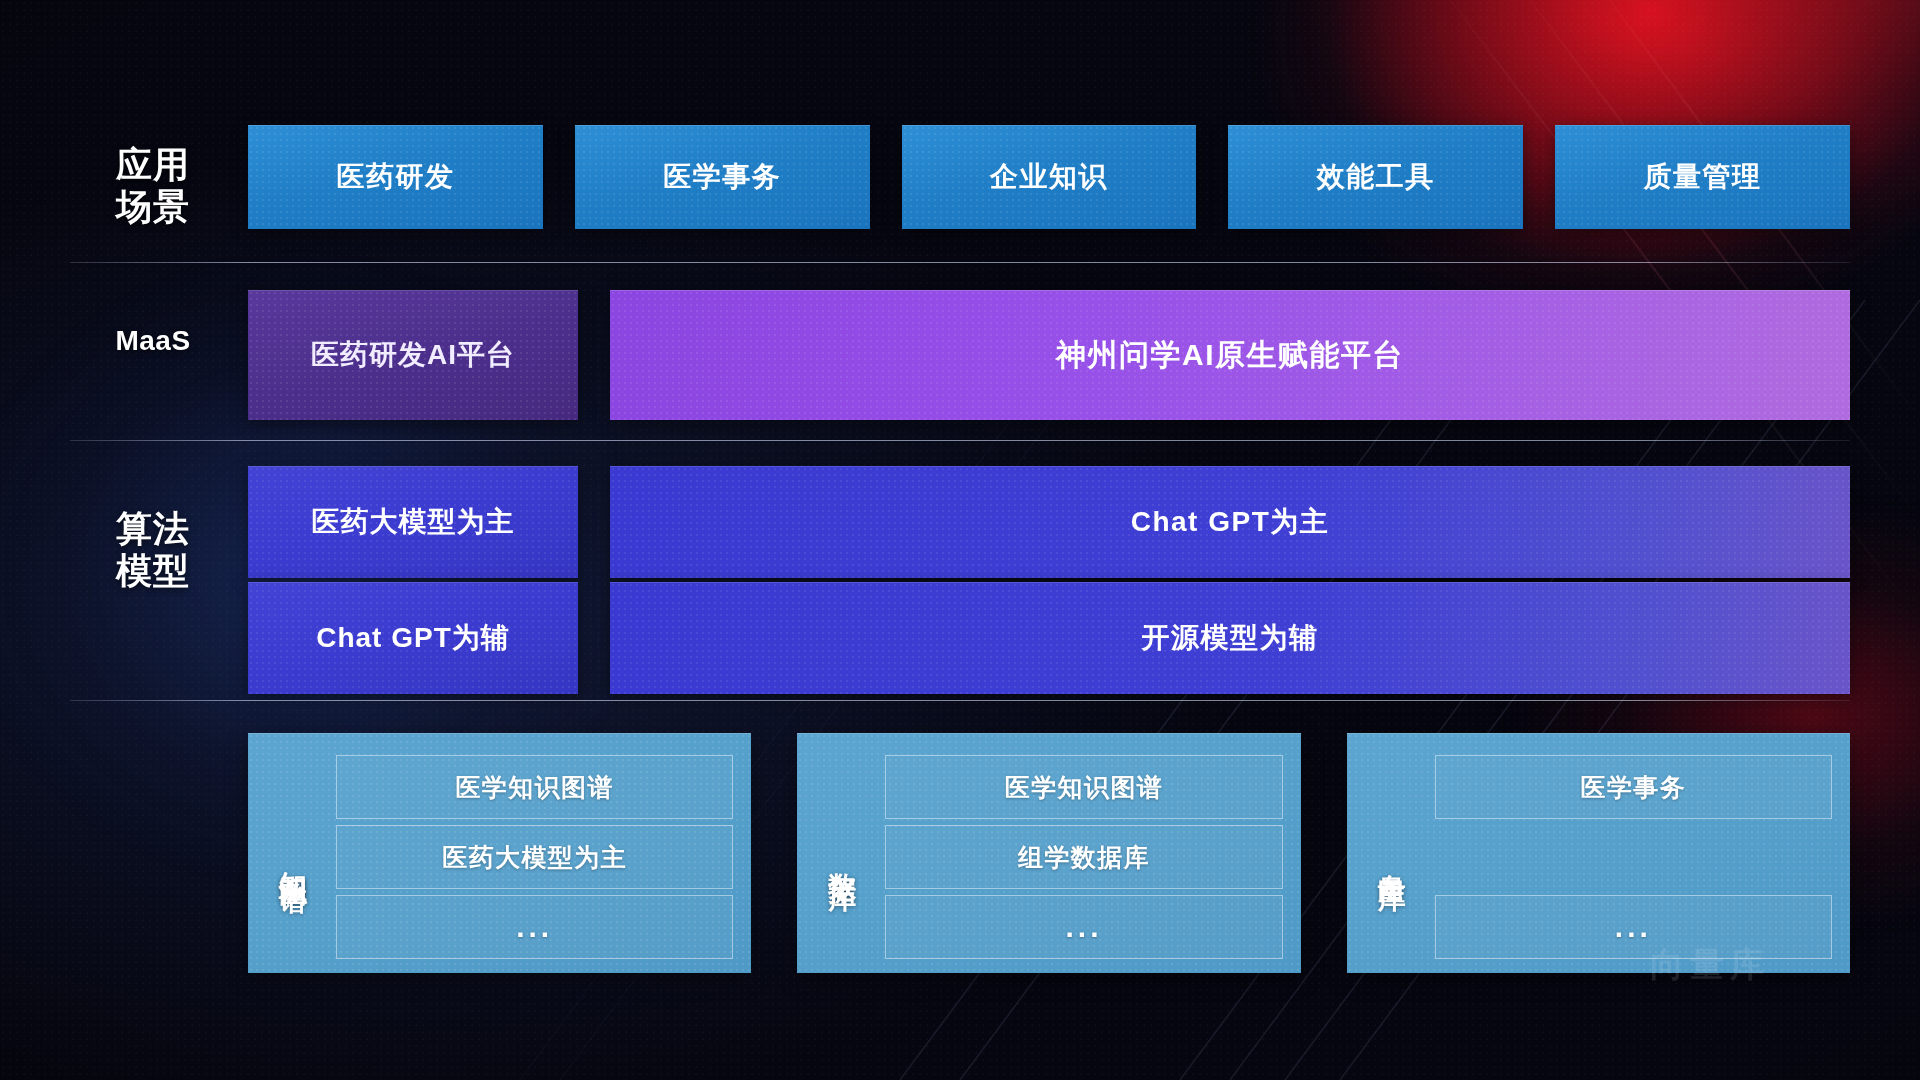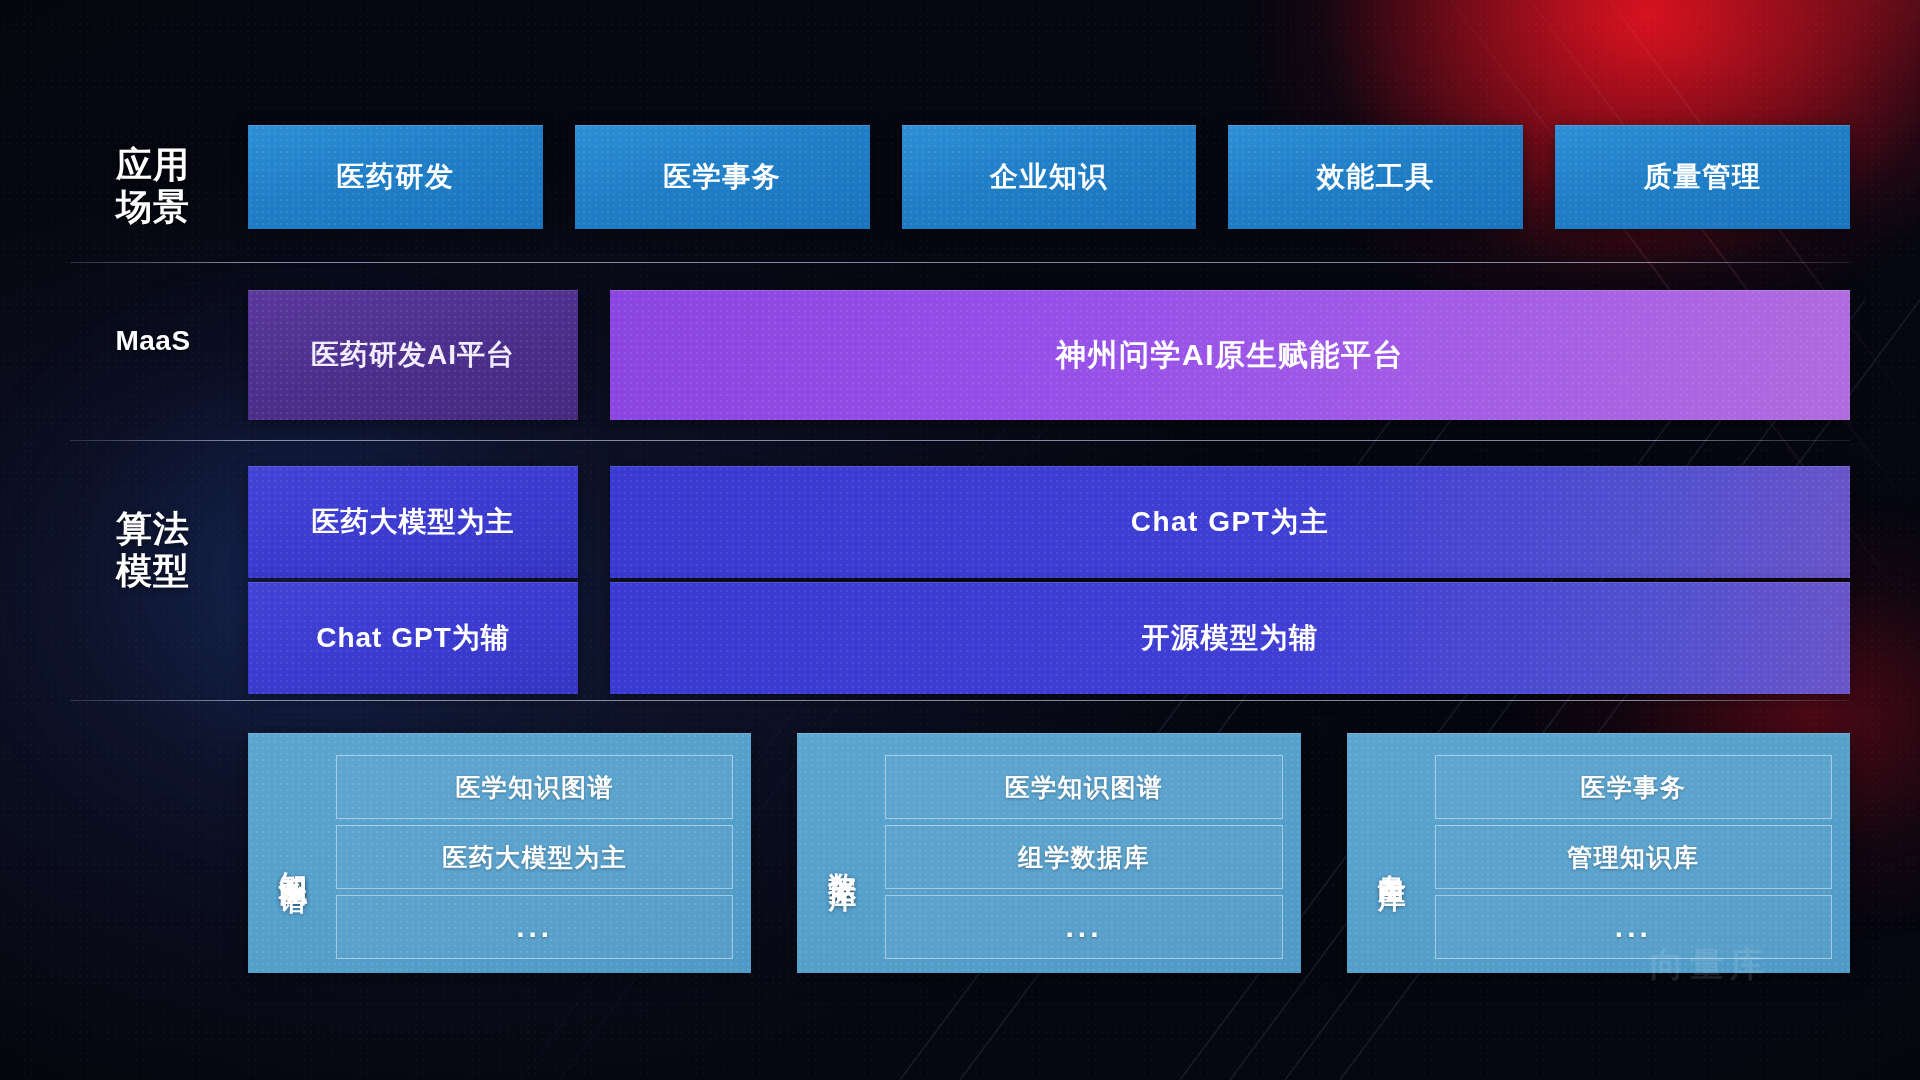--- a/index.html
+++ b/index.html
@@ -308,23 +308,20 @@
           </div>
       </div>
     </div>
 
     <div class="k-card">
       <div class="k-title">向量库</div>
       <div class="k-items">
         <div class="k-item">
             <span>医学事务</span>
           </div>
-        <div class="k-item">
-            <span>管理知识库</span>
-          </div>
         <div class="k-item ellipsis">
             <span>...</span>
           </div>
       </div>
     </div>
 
   </div>
 
   <div class="wmark">向量库</div>
 

